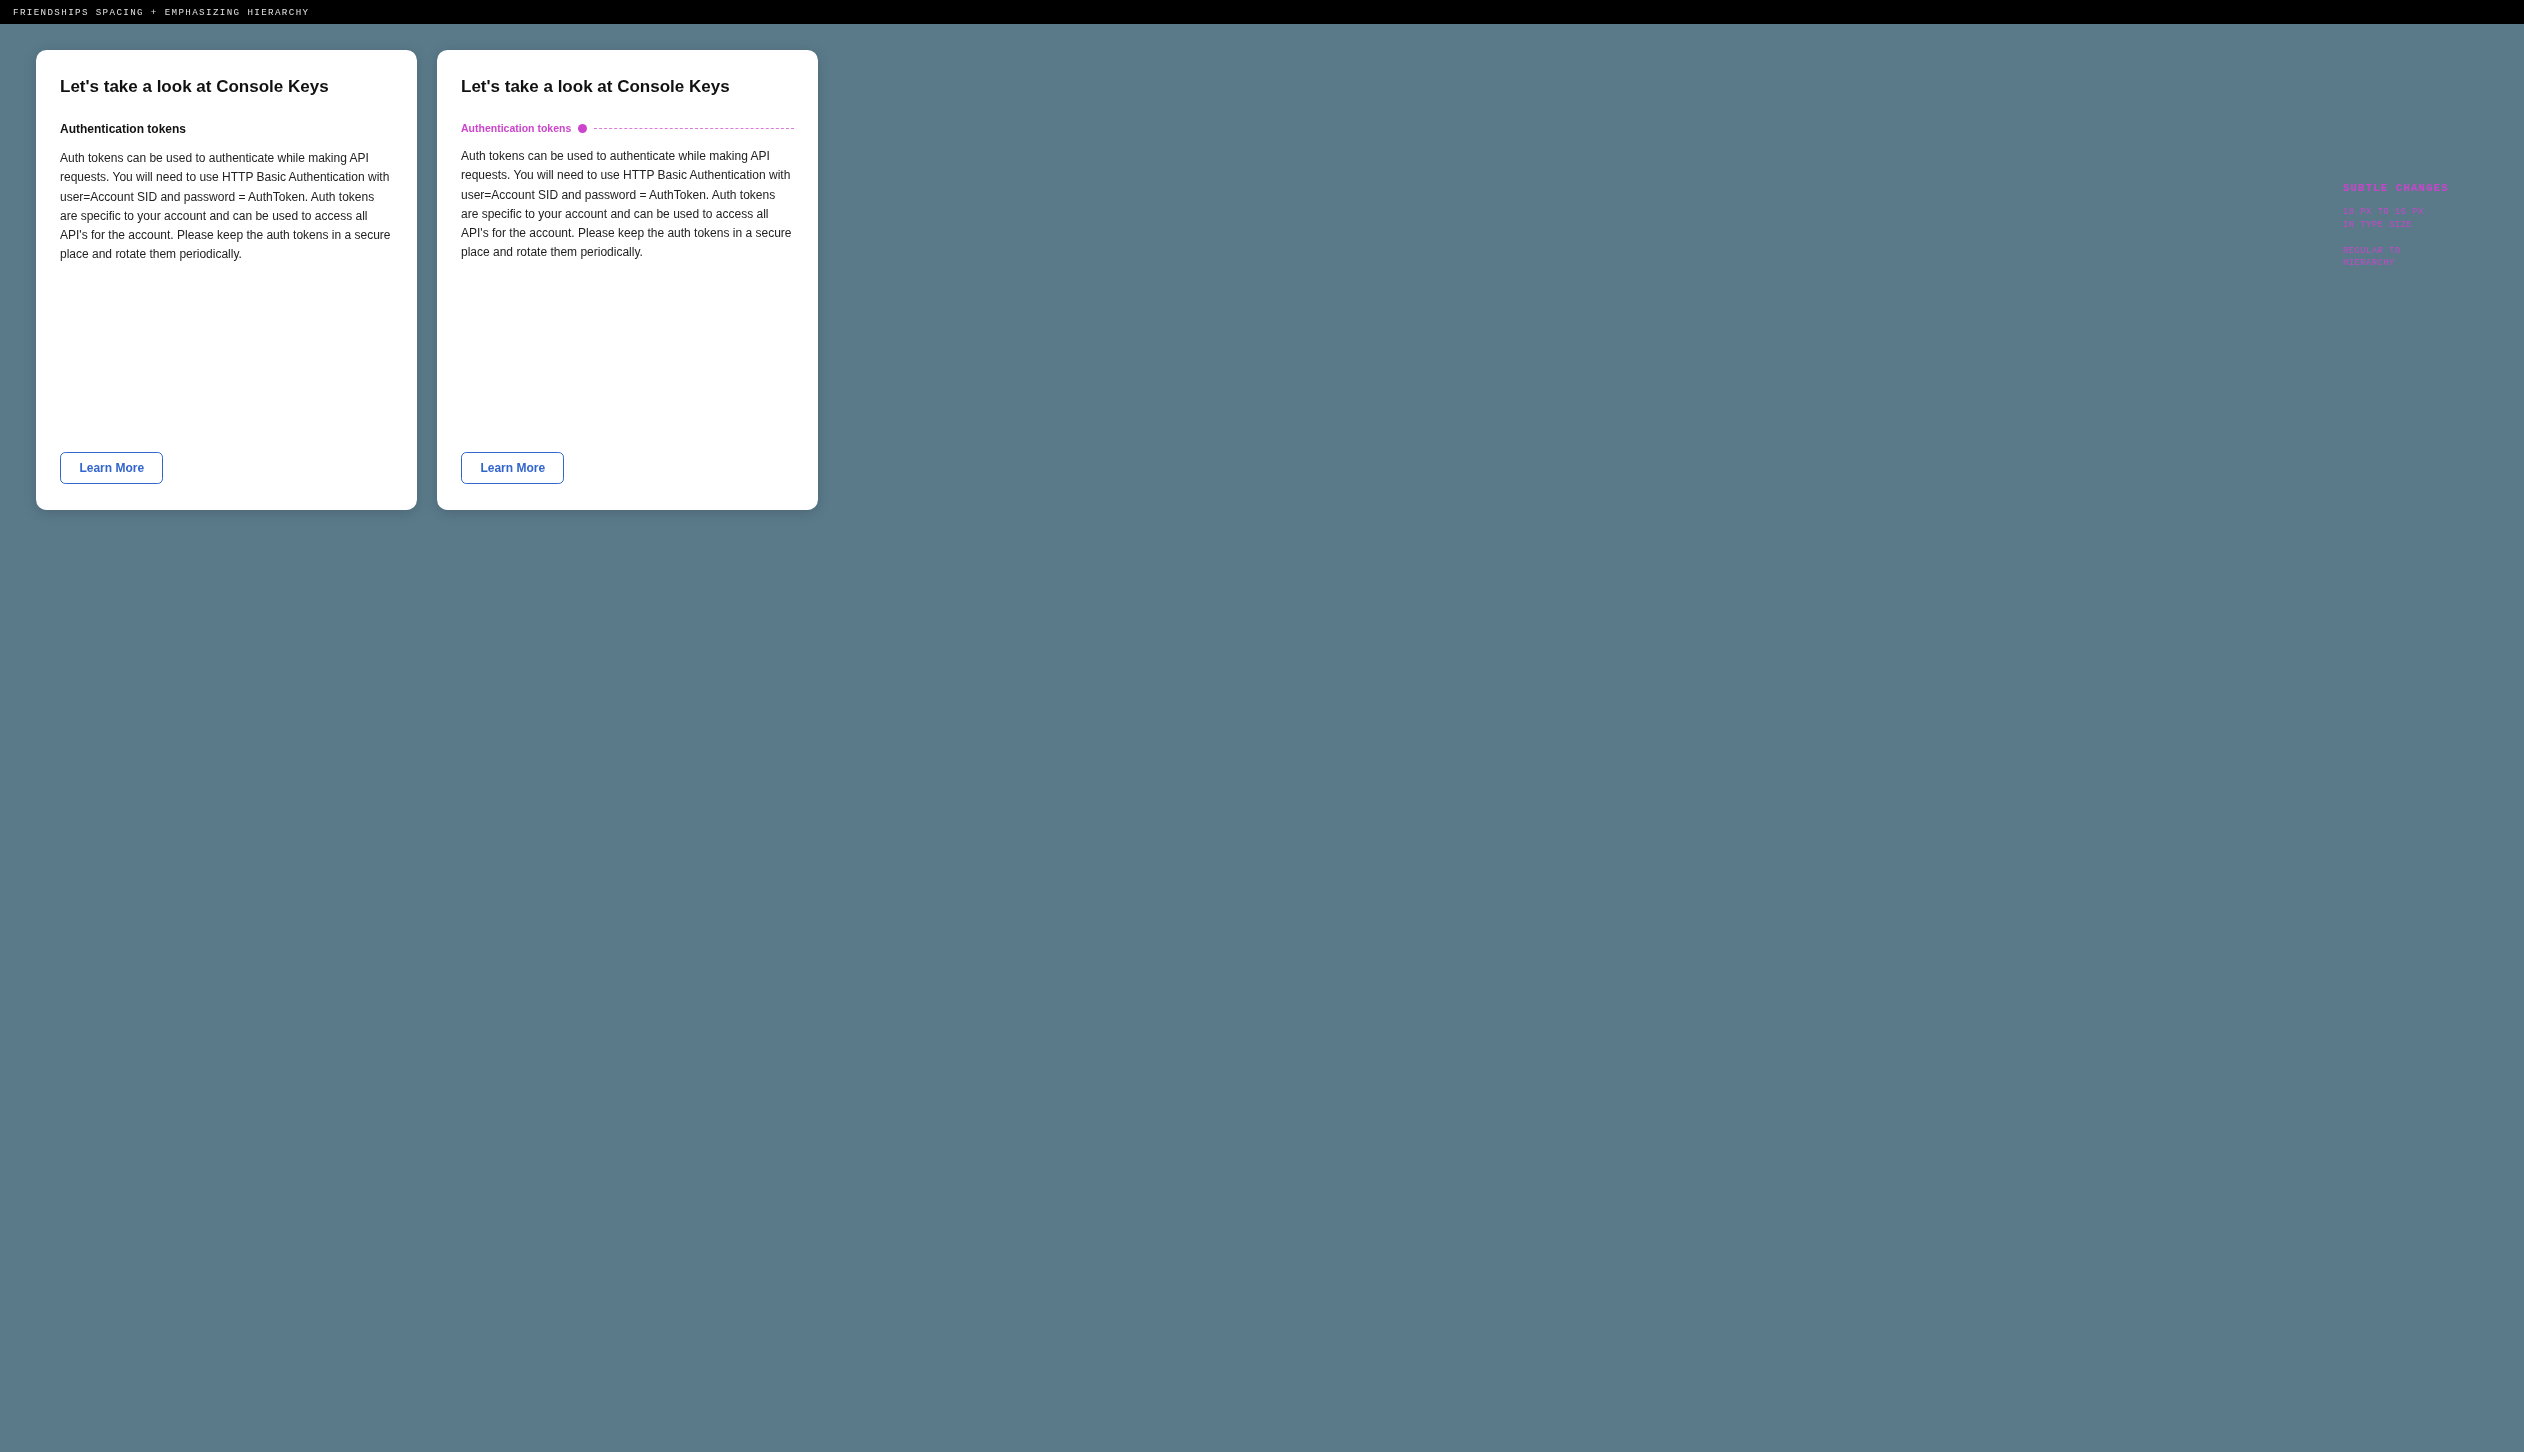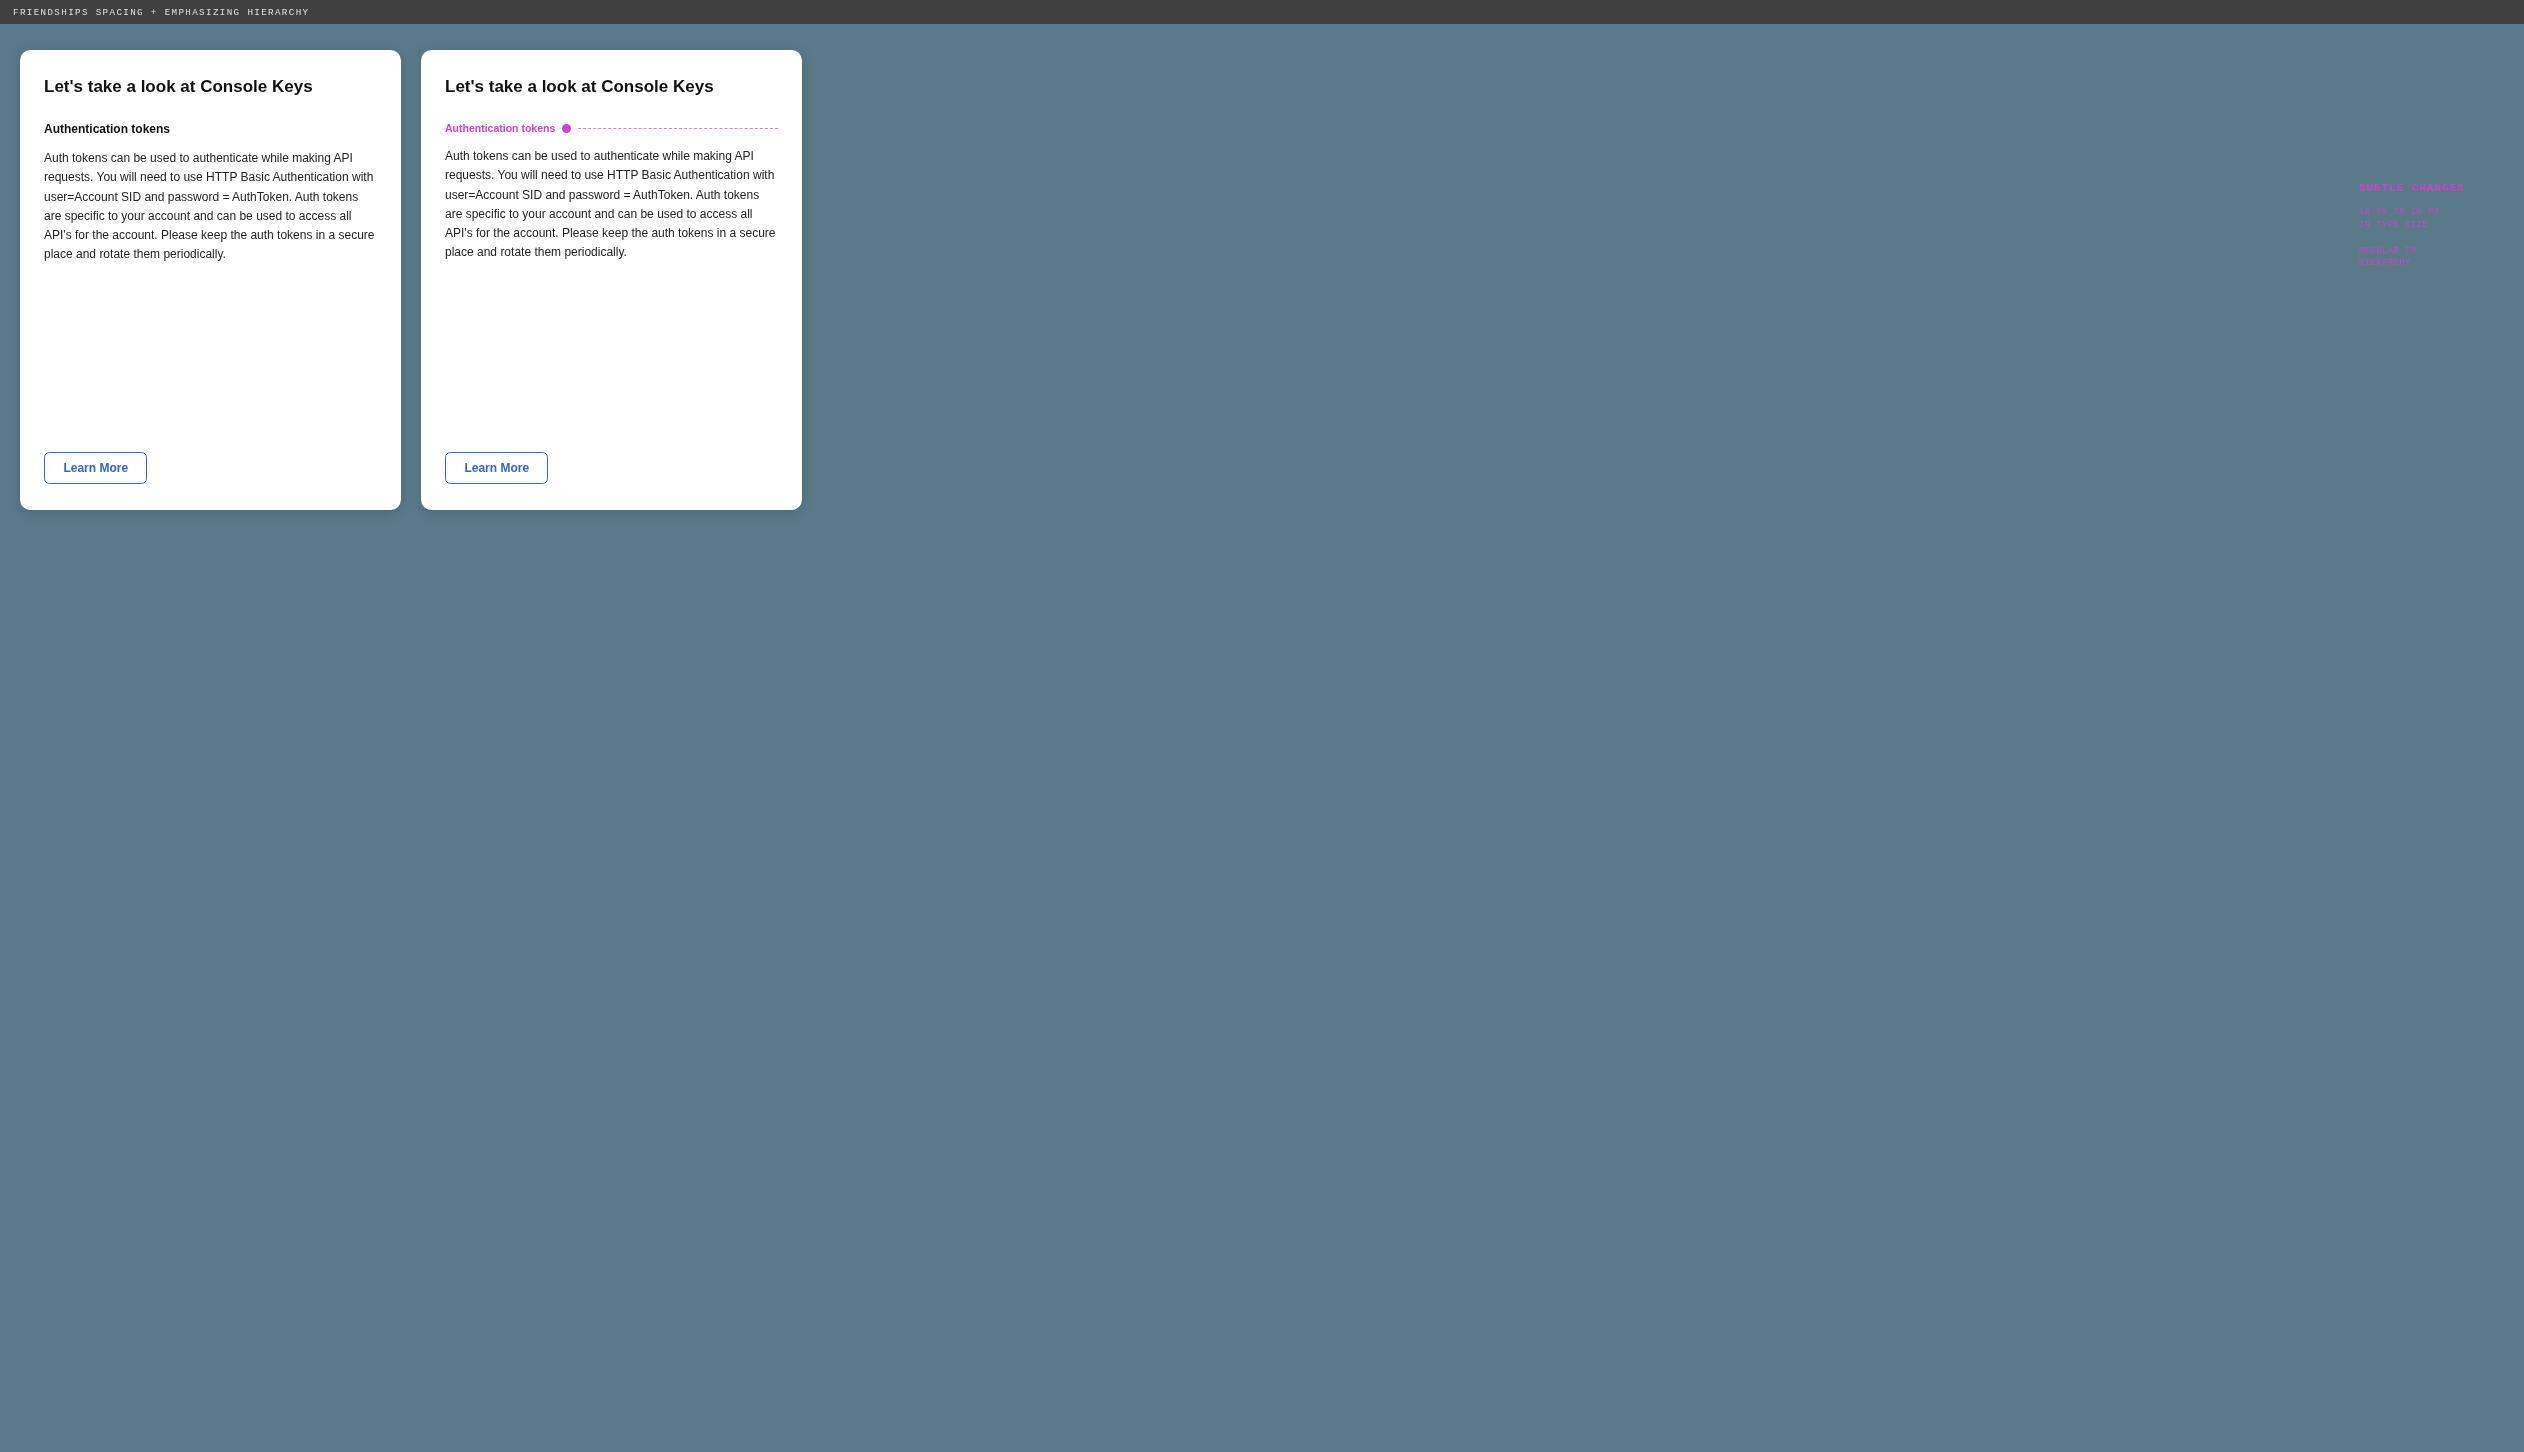--- a/index.html
+++ b/index.html
@@ -9,31 +9,31 @@
     }
 
     body {
       background-color: #5a7a8a;
       font-family: -apple-system, BlinkMacSystemFont, 'Segoe UI', sans-serif;
       min-height: 100vh;
       padding: 0;
     }
 
     .top-bar {
-      background-color: #404040;
+      background-color: #000000;
       color: #e0e0e0;
       font-family: 'Courier New', Courier, monospace;
       font-size: 9.2px;
       letter-spacing: 0.15em;
       padding: 6.6px 13px;
       font-weight: 400;
     }
 
     .main-container {
-      padding: 26px 20px;
+      padding: 26px 36px;
       display: flex;
       align-items: flex-start;
       gap: 12px;
       position: relative;
     }
 
     .cards-wrapper {
       display: flex;
       gap: 20px;
       flex: 1;

